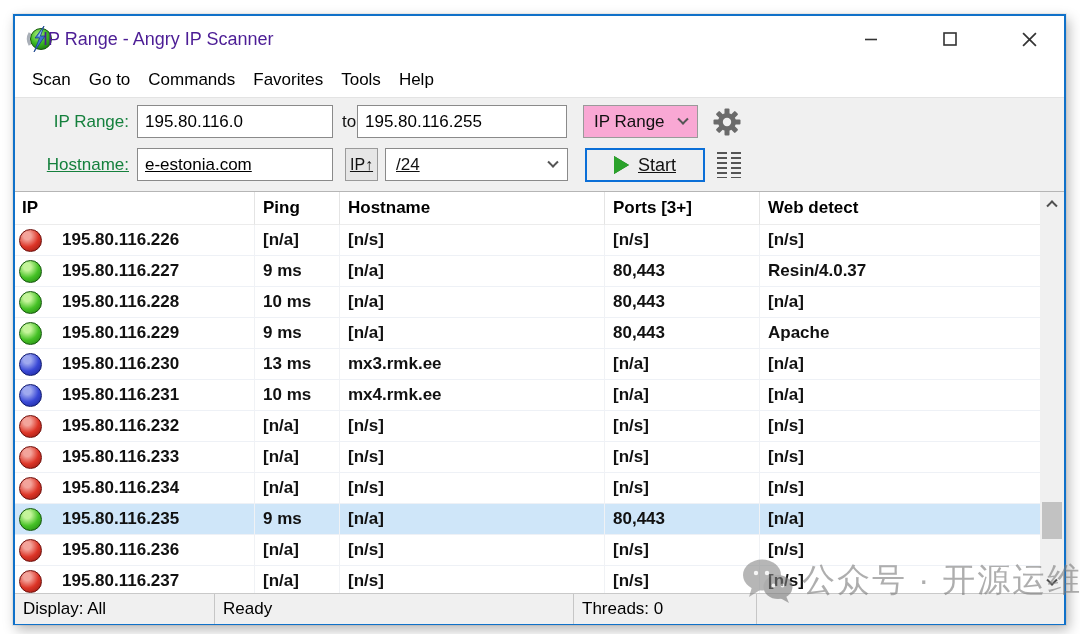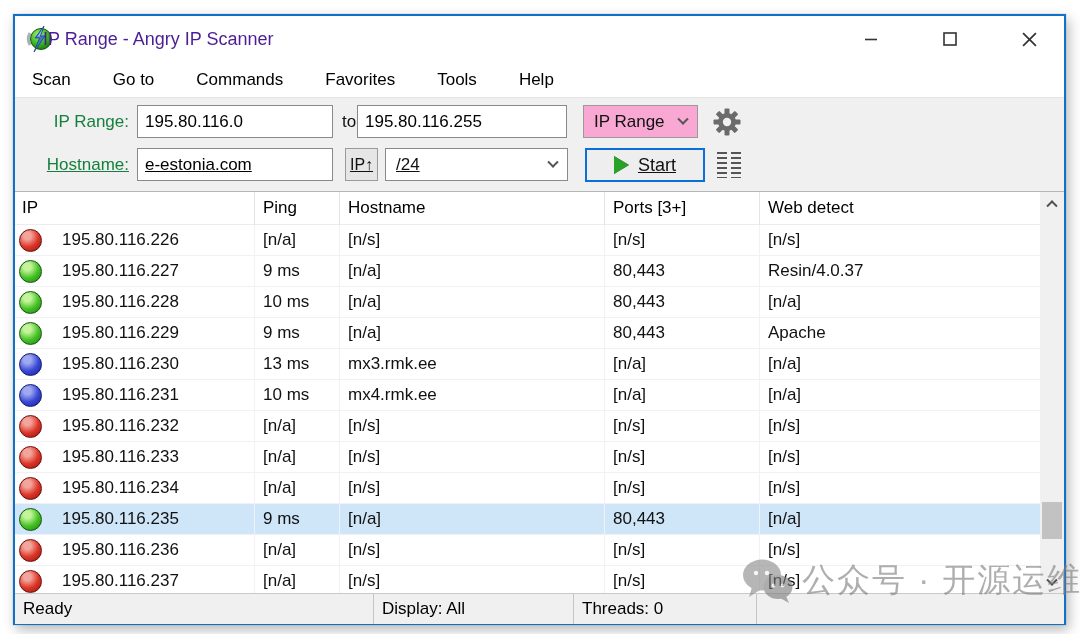--- a/index.html
+++ b/index.html
@@ -11,21 +11,21 @@
             box-shadow:3px 5px 12px rgba(0,0,0,.28), 0 0 0 1px rgba(0,0,0,.05); }
 
   
   .titlebar { position:relative; height:46px; background:#ffffff; }
   .app-icon { position:absolute; left:11px; top:9px; width:28px; height:28px; }
   .title-text { position:absolute; left:28px; top:0; line-height:46px; font-size:18px; color:#4c1d95; }
   .win-btn { position:absolute; top:0; width:46px; height:46px; display:flex; align-items:center; justify-content:center; }
   .btn-min { left:833px; } .btn-max { left:912px; } .btn-close { left:991px; }
 
   
-  .menubar { height:35px; background:#ffffff; display:flex; align-items:center; padding-left:8px; font-size:17px;gap:24px; }
+  .menubar { height:35px; background:#ffffff; display:flex; align-items:center; padding-left:8px; font-size:17px; }
   .menu-item { padding:0 9px; line-height:34px; color:#000; }
 
   
   .toolbar { position:relative; height:94px; background:#f0f0f0; border-top:1px solid #e3e3e3; font-size:17px; }
   .tb-label { position:absolute; width:106px; text-align:right; line-height:33px; color:#15803d; }
   .tb-input { position:absolute; height:33px; border:1px solid #8a8a8a; background:#fff;
               font-family:"Liberation Sans", sans-serif; font-size:17px; padding:0 7px; color:#000; }
   .row1 { top:7px; } .row2 { top:50px;text-decoration:underline; }
   .to-label { position:absolute; left:324px; width:20px; text-align:center; line-height:33px; }
   .combo-btn { position:absolute; height:33px; background:#f9a8d4; border:1px solid #9a9a9a;
@@ -40,21 +40,21 @@
                border:2px solid #0b6fd7; display:flex; align-items:center; justify-content:center; gap:9px; font-size:18px; }
   .play-tri { width:0; height:0; border-left:15px solid #2aa22a; border-top:9px solid transparent;
               border-bottom:9px solid transparent; filter:drop-shadow(0 0 .5px #14611a); }
   .gear { position:absolute; left:697px; top:9px; width:30px; height:30px; }
   .cols-icon { position:absolute; left:702px; top:54px; width:26px; height:26px; display:flex; gap:4px; }
   .cols-icon div { width:10px; height:100%;
         background:repeating-linear-gradient(#555 0 2px, transparent 2px 5px); }
 
   
   .content { position:relative; height:402px; background:#ffffff; border-top:1px solid #b5b5b5; overflow:hidden; }
-  .grid-row { display:grid; grid-template-columns:240px 85px 265px 155px 1fr; width:1025px; }
+  .grid-row { display:grid; grid-template-columns:240px 85px 265px 155px 1fr; width:1025px;font-weight:bold; }
   .thead { height:33px; font-size:17px; color:#000; }
   .thead .hcell { line-height:32px; padding-left:8px; border-right:1px solid #e4e4e4; border-bottom:1px solid #ececec; }
   .thead .hcell:first-child { padding-left:7px; }
   .tbody { position:relative; }
   .trow { height:31px; font-size:17px; }
   .trow .cell { line-height:30px; padding-left:8px; border-right:1px solid #f0f2f5; border-bottom:1px solid #eef1f6;
                 white-space:nowrap; overflow:hidden; }
   .trow.selected .cell { background:#cfe6f9; }
   .cell-ip { display:flex; align-items:center; gap:20px; padding-left:4px !important; }
   .ball { width:23px; height:23px; border-radius:50%; flex:0 0 auto; }
@@ -314,22 +314,22 @@
           <span class="sb-chev"></span>
         </div>
       <div class="sb-thumb"></div>
       <div class="sb-arrow sb-down">
           <span class="sb-chev"></span>
         </div>
     </div>
   </div>
 
   <div class="statusbar">
+    <div class="sb-sec sec-display">Display: All</div>
     <div class="sb-sec sec-ready">Ready</div>
-    <div class="sb-sec sec-display">Display: All</div>
     <div class="sb-sec sec-threads">Threads: 0</div>
     <div class="sb-sec sec-rest"></div>
   </div>
 </div>
 
 <div class="watermark">
   <svg width="52" height="44" viewBox="0 0 52 44">
     <ellipse cx="20" cy="16" rx="19" ry="15.5" fill="#8a8a8a"></ellipse>
     <path d="M10 28 L7 38 L18 31 Z" fill="#8a8a8a"></path>
     <ellipse cx="36" cy="28" rx="14.5" ry="12" fill="#7c7c7c"></ellipse>

